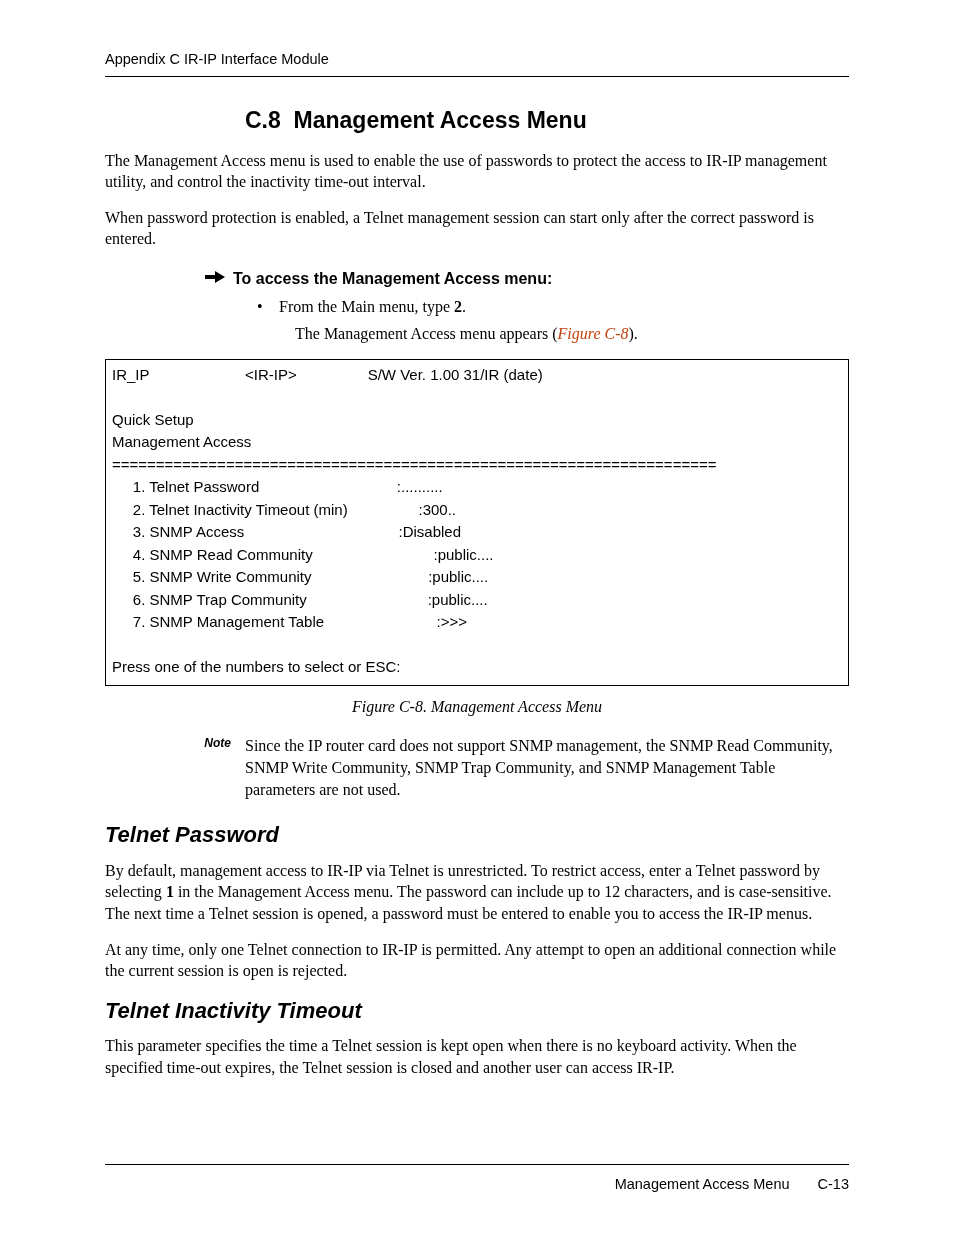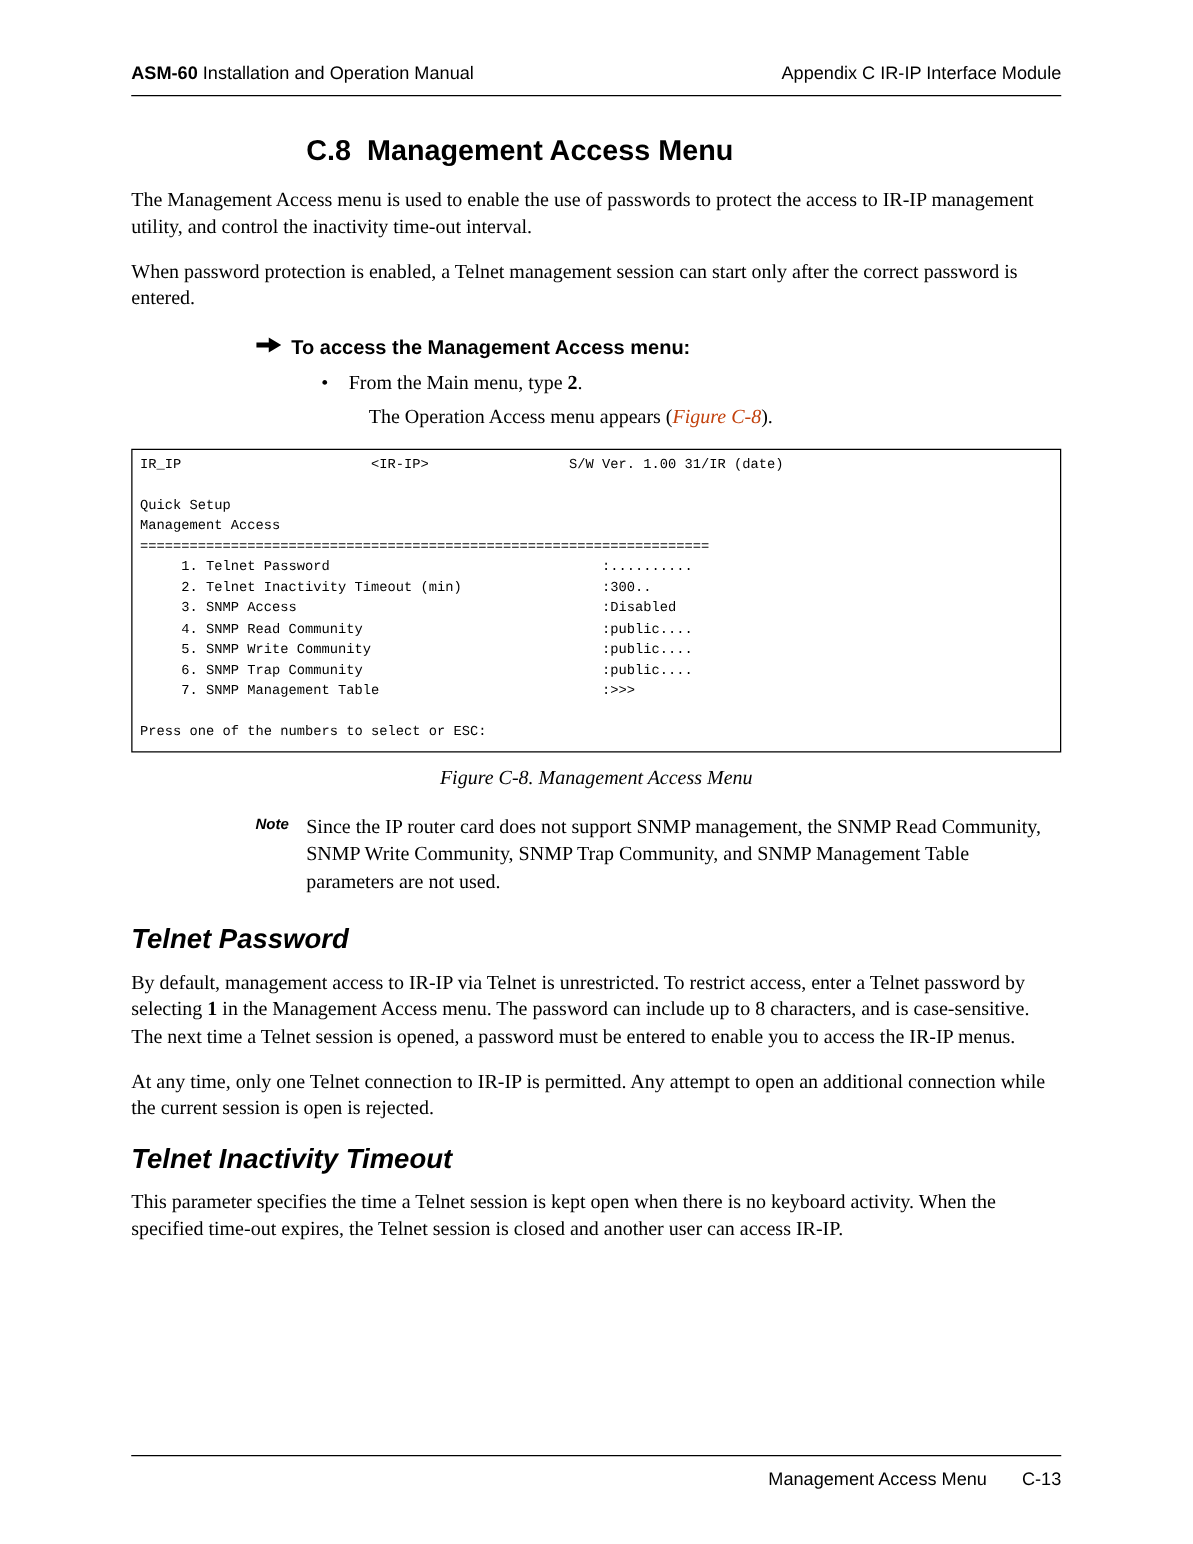--- a/index.html
+++ b/index.html
@@ -50,22 +50,22 @@
   .bullet-row {
     display: flex;
     align-items: flex-start;
     margin: 4px 0 4px 152px;
   }
   .bullet-dot { flex: 0 0 22px; }
   .sub-indent { margin: 6px 0 14px 190px; }
   .figref { font-style: italic; color: #c2410c; }
   .terminal {
     border: 1.5px solid #000;
-    font-family: Liberation Mono, monospace;
-    font-size: 11px;
+    font-family: Liberation Sans, sans-serif;
+    font-size: 15px;
     padding: 4px 6px 6px 6px;
     white-space: pre;
     line-height: 1.5;
     margin: 4px 0 10px 0;
   }
   .caption {
     text-align: center;
     font-style: italic;
     margin: 6px 0 18px 0;
   }
@@ -103,23 +103,20 @@
     justify-content: flex-end;
     gap: 28px;
   }
 </style>
 </head>
 <body>
 
 <div class="page">
 
   <div class="header">
-    <div class="header-left">
-      <b>ASM-60</b><span> Installation and Operation Manual</span>
-    </div>
     <div>Appendix C  IR-IP Interface Module</div>
   </div>
 
   <div class="h1">
     <span>C.8</span>&nbsp;&nbsp;<span>Management Access Menu</span>
   </div>
 
   <p class="para body-indent">The Management Access menu is used to enable the use of passwords to protect the access to IR-IP management utility, and control the inactivity time-out interval.</p>
   <p class="para body-indent">When password protection is enabled, a Telnet management session can start only after the correct password is entered.</p>
 
@@ -133,21 +130,21 @@
   </div>
 
   <div class="bullet-row">
     <span class="bullet-dot">•</span>
     <span>
       <span>From the Main menu, type </span><b>2</b><span>.</span>
     </span>
   </div>
 
   <div class="sub-indent">
-    <span>The Operation Access menu appears (</span><span class="figref">Figure C-8</span><span>).</span>
+    <span>The Management Access menu appears (</span><span class="figref">Figure C-8</span><span>).</span>
   </div>
 
   <div class="terminal" id="terminal">IR_IP                       &lt;IR-IP&gt;                 S/W Ver. 1.00 31/IR (date)
 
 Quick Setup
 Management Access
 =====================================================================
      1. Telnet Password                                 :..........
      2. Telnet Inactivity Timeout (min)                 :300..
      3. SNMP Access                                     :Disabled
@@ -160,21 +157,21 @@
 
   <div class="caption">Figure C-8.  Management Access Menu</div>
 
   <div class="note-row">
     <div class="note-label">Note</div>
     <div class="note-body">Since the IP router card does not support SNMP management, the SNMP Read Community, SNMP Write Community, SNMP Trap Community, and SNMP Management Table parameters are not used.</div>
   </div>
 
   <div class="h2">Telnet Password</div>
   <p class="para body-indent">
-    <span>By default, management access to IR-IP via Telnet is unrestricted. To restrict access, enter a Telnet password by selecting </span><b>1</b><span> in the Management Access menu. The password can include up to 8 characters, and is case-sensitive. The next time a Telnet session is opened, a password must be entered to enable you to access the IR-IP menus.</span>
+    <span>By default, management access to IR-IP via Telnet is unrestricted. To restrict access, enter a Telnet password by selecting </span><b>1</b><span> in the Management Access menu. The password can include up to 12 characters, and is case-sensitive. The next time a Telnet session is opened, a password must be entered to enable you to access the IR-IP menus.</span>
   </p>
   <p class="para body-indent">At any time, only one Telnet connection to IR-IP is permitted. Any attempt to open an additional connection while the current session is open is rejected.</p>
 
   <div class="h2">Telnet Inactivity Timeout</div>
   <p class="para body-indent">This parameter specifies the time a Telnet session is kept open when there is no keyboard activity. When the specified time-out expires, the Telnet session is closed and another user can access IR-IP.</p>
 
   <div class="footer">
     <span>Management Access Menu</span>
     <span>C-13</span>
   </div>

